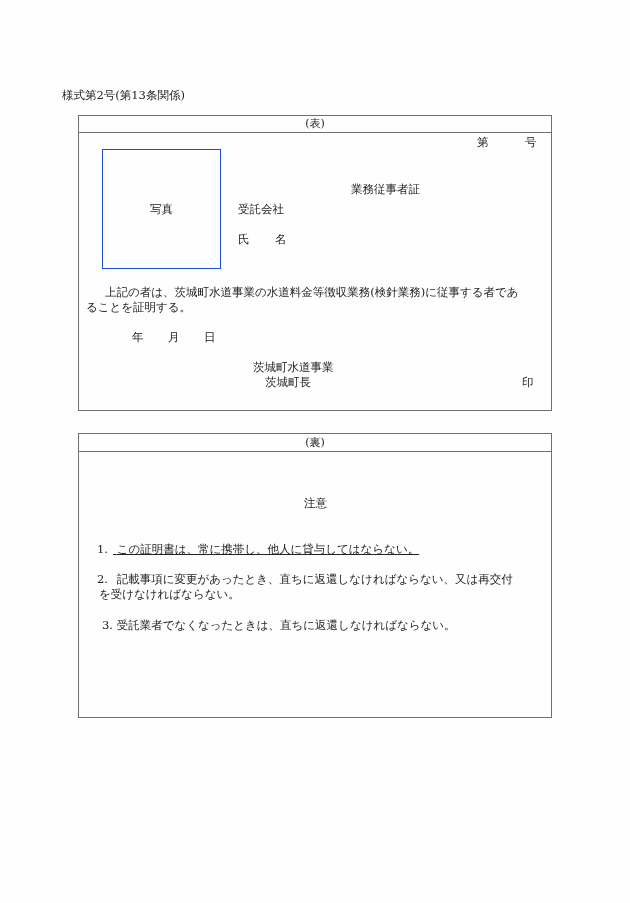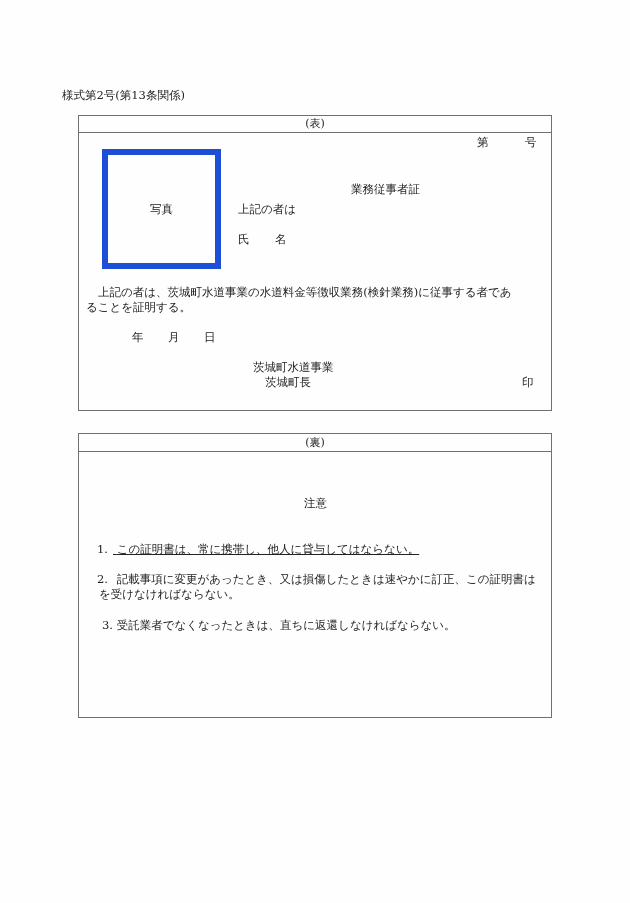--- a/index.html
+++ b/index.html
@@ -7,45 +7,45 @@
     width: 630px; height: 903px; background: #fefefe; position: relative;
     font-family: "DejaVu Serif", "Liberation Serif", serif;
     color: #222; font-size: 11.5px; overflow: hidden;
   }
   .abs { position: absolute; white-space: nowrap; }
   .box { position: absolute; border: 1px solid #707070; box-sizing: border-box; }
   .box-header {
     position: absolute; left: 0; right: 0; top: 0; height: 16px;
     border-bottom: 1px solid #707070; text-align: center; line-height: 16px; font-size: 11px;
   }
-  .photo { position: absolute; border: 6px solid #1d4ed8; box-sizing: border-box; display:flex; align-items:center; justify-content:center; }
+  .photo { position: absolute; border: 1px solid #1d4ed8; box-sizing: border-box; display:flex; align-items:center; justify-content:center; }
   .item-num { display: inline-block; width: 16px; }
 </style>
 </head>
 <body>
 
 <div class="abs" style="left:62px; top:80px;margin-top:8px;">様式第2号(第13条関係)</div>
 
 <div class="box" style="left:78px; top:115px; width:474px; height:296px;">
   <div class="box-header">(表)</div>
 
   <div class="abs" style="left:398px; top:19px;">第</div>
   <div class="abs" style="left:446px; top:19px;">号</div>
 
   <div class="abs" style="left:272px; top:50px;margin-top:16px;">業務従事者証</div>
 
   <div class="photo" style="left:23px; top:33px; width:119px; height:120px;">
     <span>写真</span>
   </div>
 
-  <div class="abs" style="left:159px; top:86px;">上記の者は</div>
+  <div class="abs" style="left:159px; top:86px;">受託会社</div>
   <div class="abs" style="left:159px; top:116px;">氏</div>
   <div class="abs" style="left:196px; top:116px;">名</div>
 
-  <div class="abs" style="left:19px; top:169px;">上記の者は、茨城町水道事業の水道料金等徴収業務(検針業務)に従事する者であ</div>
+  <div class="abs" style="left:26px; top:169px;">上記の者は、茨城町水道事業の水道料金等徴収業務(検針業務)に従事する者であ</div>
   <div class="abs" style="left:7px; top:184px;">ることを証明する。</div>
 
   <div class="abs" style="left:53px; top:214px;">年</div>
   <div class="abs" style="left:89px; top:214px;">月</div>
   <div class="abs" style="left:125px; top:214px;">日</div>
 
   <div class="abs" style="left:174px; top:244px;">茨城町水道事業</div>
   <div class="abs" style="left:186px; top:259px;text-align:right;">茨城町長</div>
   <div class="abs" style="left:443px; top:259px;">印</div>
 </div>
@@ -55,21 +55,21 @@
 
   <div class="abs" style="left:225px; top:62px;font-family:Liberation Mono, monospace;">注意</div>
 
   <div class="abs" style="left:18px; top:108px;text-decoration:underline;">
     <span class="item-num">1.</span>
     <span>この証明書は、常に携帯し、他人に貸与してはならない。</span>
   </div>
 
   <div class="abs" style="left:18px; top:138px;">
     <span class="item-num">2.</span>
-    <span>記載事項に変更があったとき、又は損傷したときは速やかに訂正、この証明書は</span>
+    <span>記載事項に変更があったとき、直ちに返還しなければならない、又は再交付</span>
   </div>
   <div class="abs" style="left:20px; top:153px;">を受けなければならない。</div>
 
   <div class="abs" style="left:18px; top:184px;text-align:right;">
     <span class="item-num">3.</span>
     <span>受託業者でなくなったときは、直ちに返還しなければならない。</span>
   </div>
 </div>
 
 </body></html>

